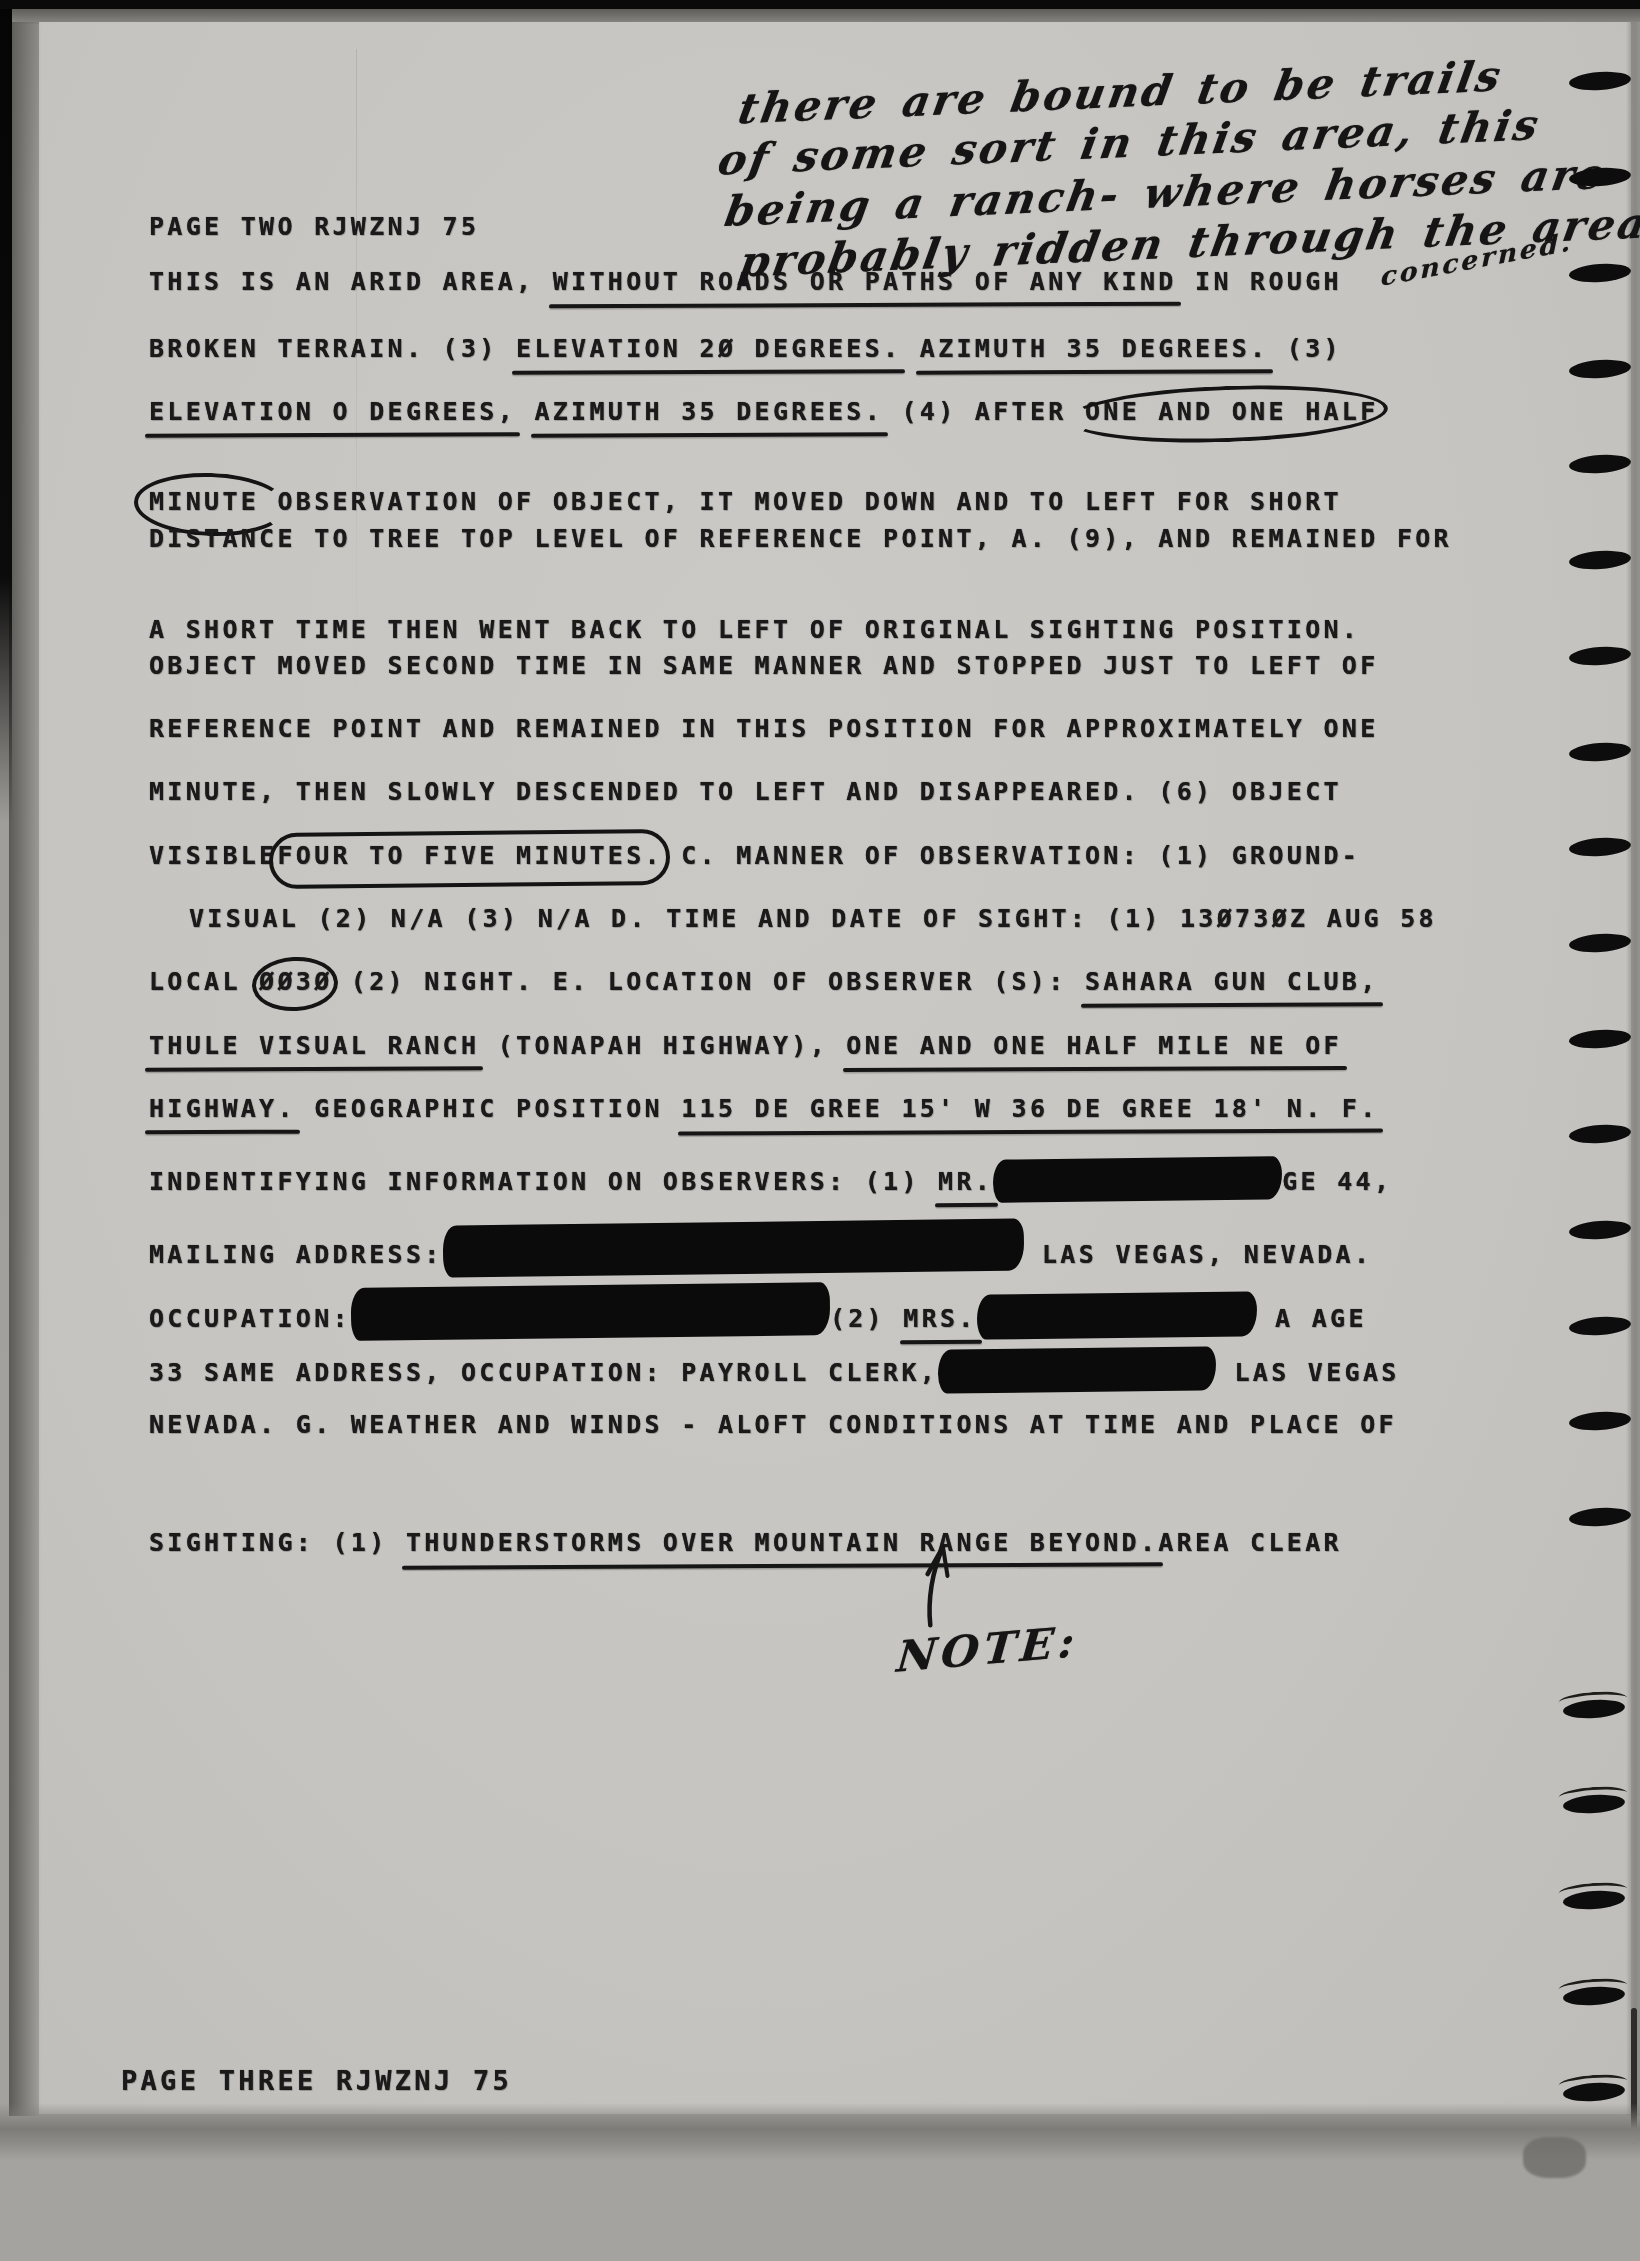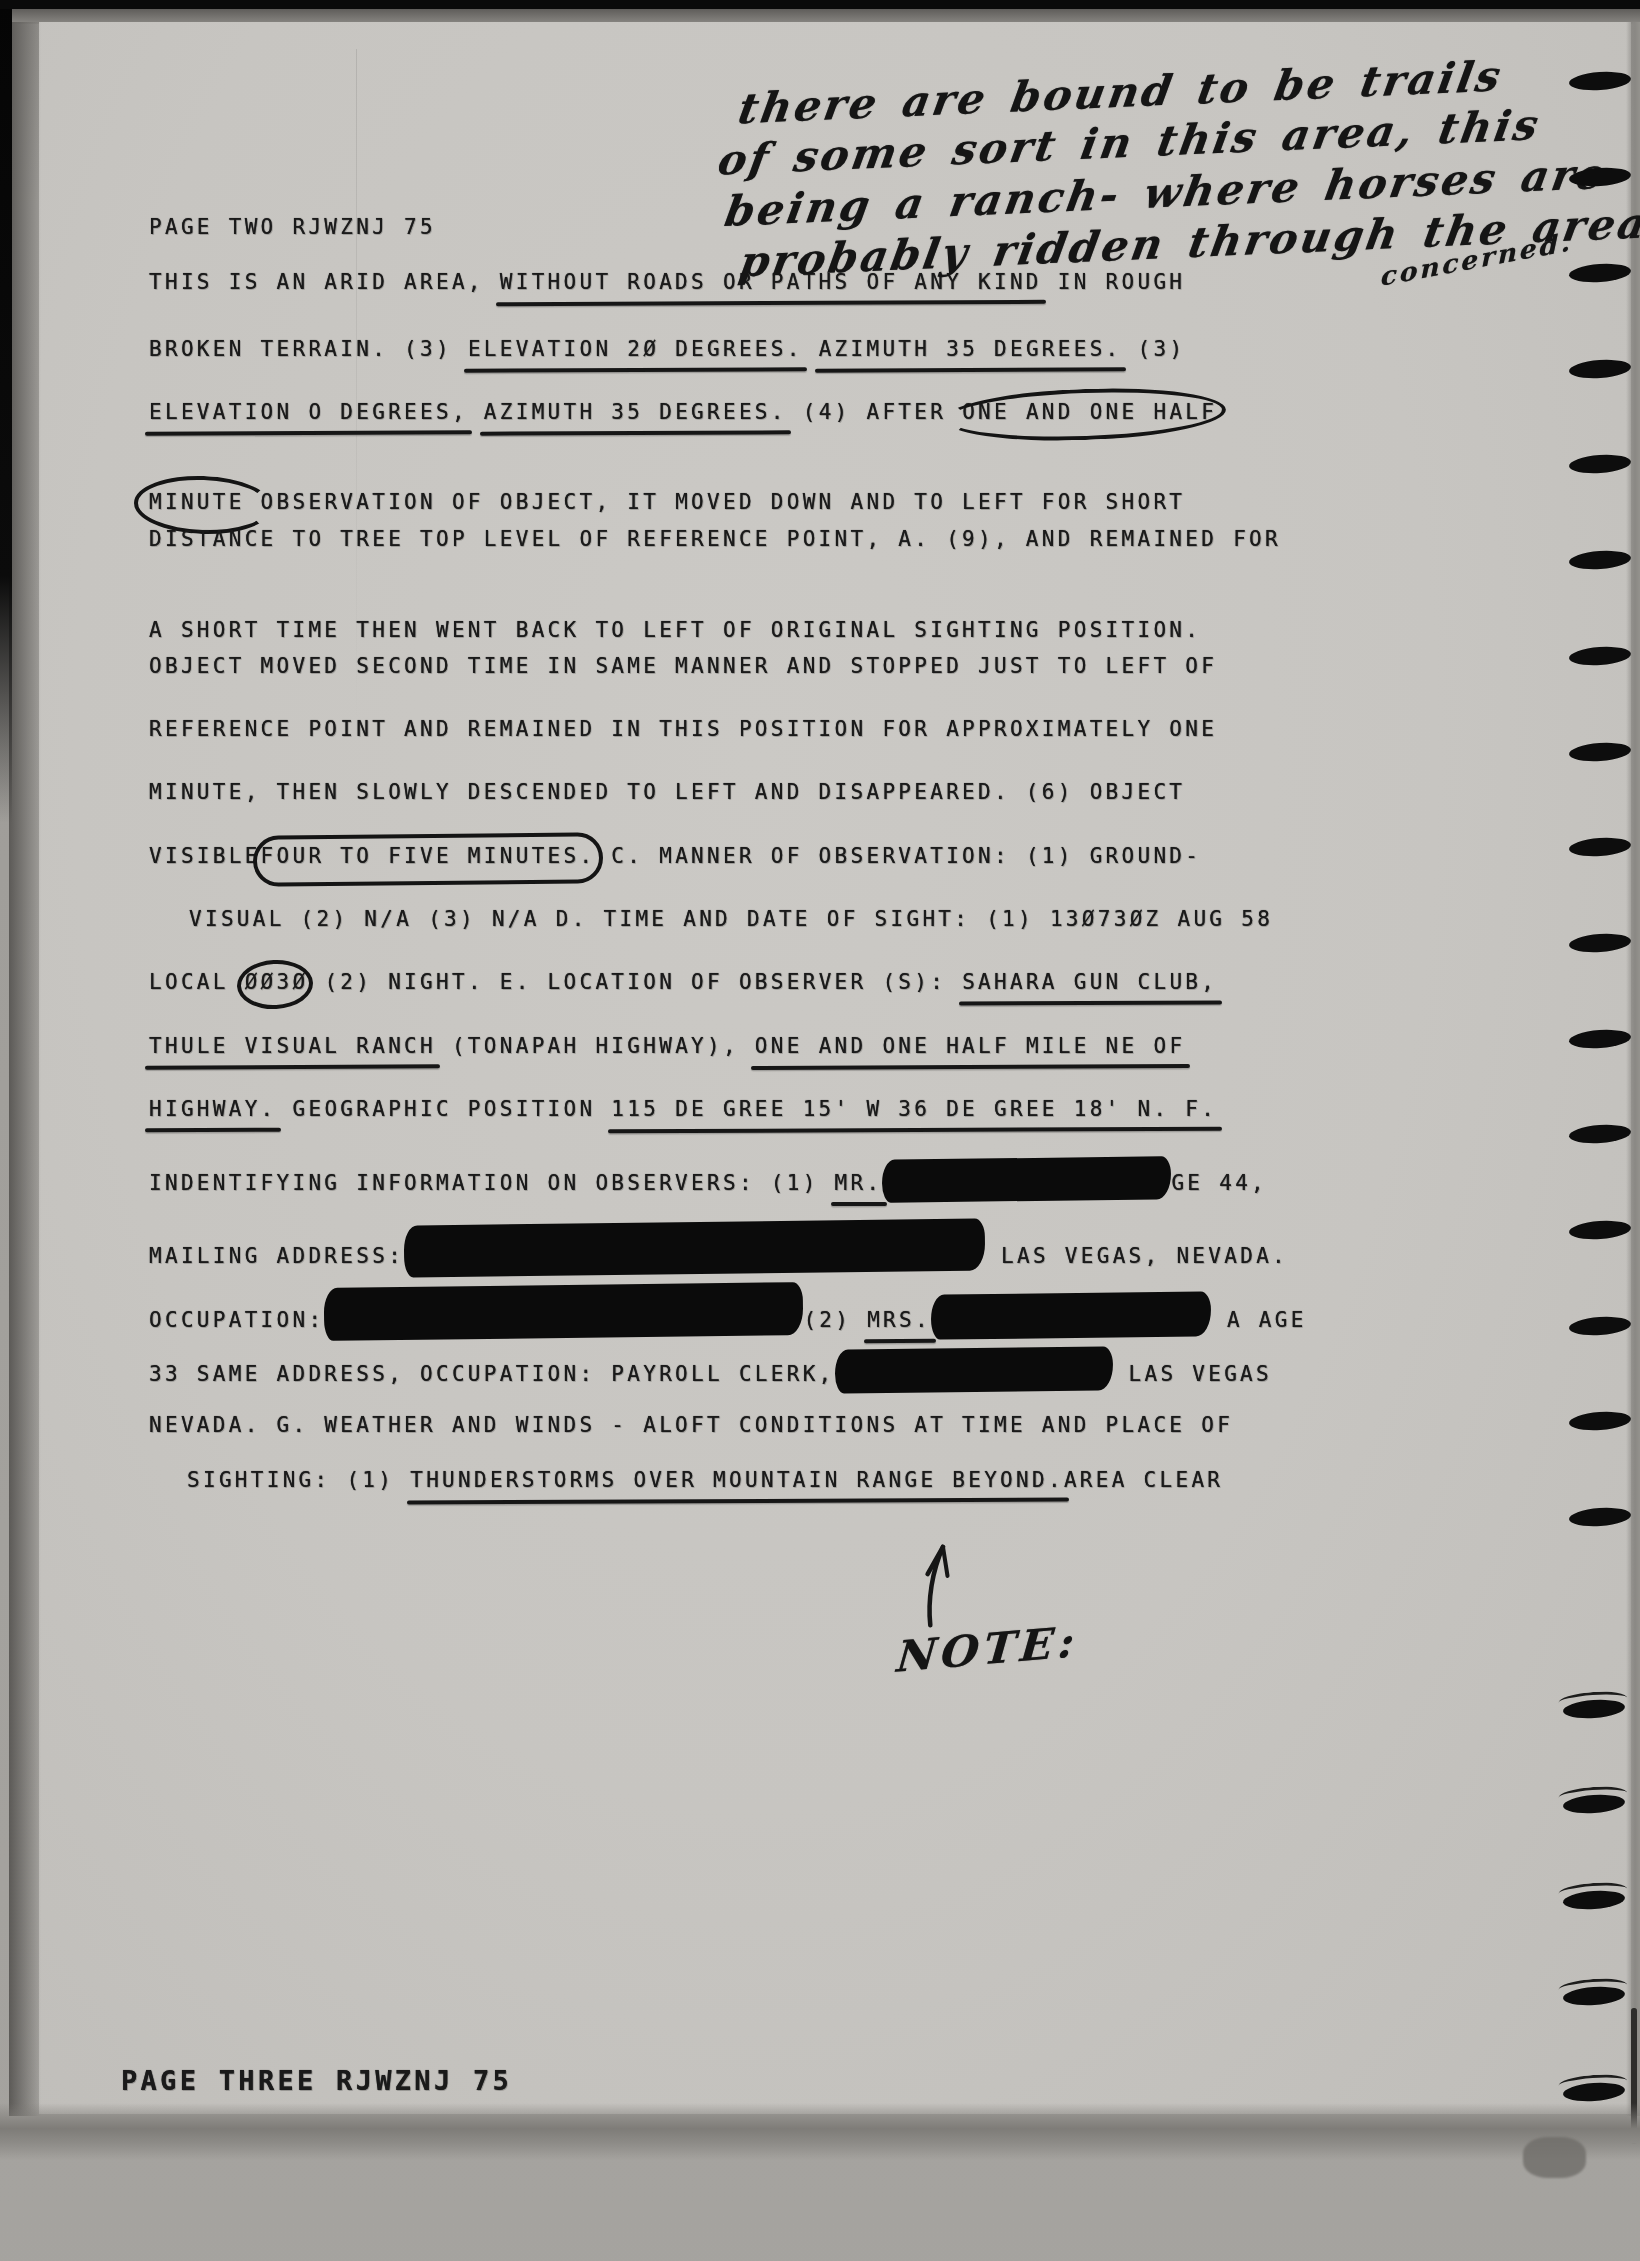--- a/index.html
+++ b/index.html
@@ -21,21 +21,21 @@
   .band-bottom{position:absolute;left:0;top:2103px;width:1641px;height:57px;
     background:linear-gradient(180deg,rgba(90,88,85,0) 0%,#7e7c78 45%,#8d8b87 70%,rgba(141,139,135,0) 100%);}
   .edge-right{position:absolute;left:1626px;top:22px;width:14.5px;height:2094px;background:linear-gradient(90deg,rgba(90,88,84,0),#8a8884 60%,#96948f);}
   .edge-right-dark{position:absolute;left:1631px;top:2008px;width:6.3px;height:136px;background:#2e2d2b;border-radius:2.7px;}
   .smudge{position:absolute;left:1523px;top:2137px;width:63px;height:41px;background:#6f6d69;border-radius:40%;filter:blur(0.9px);opacity:.8;}
 
   
   .typed{position:absolute;left:0;top:0;}
   .tline{
     position:absolute;left:149px;height:28px;line-height:28px;white-space:pre;
-    font-size:21px;font-weight:400;letter-spacing:3.3px;color:#1a1a1a;
+    font-size:25px;font-weight:700;letter-spacing:3.3px;color:#1a1a1a;
     text-shadow:0 0 0.9px rgba(22,22,22,.85), 0.9px 0.9px 0.5px rgba(22,22,22,.18);
   }
   .tline span{white-space:pre;}
   .u{position:relative;}
   .u::after{
     content:"";position:absolute;left:-3.6px;right:-4.5px;bottom:-11px;height:4.1px;
     background:#161616;border-radius:2.7px;transform:rotate(-0.25deg);
     box-shadow:0 1.4px 0.9px rgba(22,22,22,.25);
   }
   .circ{position:relative;}
@@ -109,21 +109,21 @@
       <div class="tline" style="top: 842px;"><span class="">VISIBLE</span><span class="circ circ-oval">FOUR TO FIVE MINUTES.</span><span class=""> C. MANNER OF OBSERVATION: (1) GROUND-</span></div>
       <div class="tline" style="top: 905px; margin-left: 40px;"><span class="">VISUAL (2) N/A (3) N/A D. TIME AND DATE OF SIGHT: (1) 13Ø73ØZ AUG 58</span></div>
       <div class="tline" style="top: 968px;"><span class="">LOCAL </span><span class="circ circ-round">ØØ3Ø</span><span class=""> (2) NIGHT. E. LOCATION OF OBSERVER (S): </span><span class="u">SAHARA GUN CLUB,</span></div>
       <div class="tline" style="top: 1032px;"><span class="u">THULE VISUAL RANCH</span><span class=""> (TONAPAH HIGHWAY), </span><span class="u">ONE AND ONE HALF MILE NE OF</span></div>
       <div class="tline" style="top: 1095px;"><span class="u">HIGHWAY.</span><span class=""> GEOGRAPHIC POSITION </span><span class="u">115 DE GREE 15' W 36 DE GREE 18' N. F.</span></div>
       <div class="tline" style="top: 1158px;"><span class="">INDENTIFYING INFORMATION ON OBSERVERS: (1) </span><span class="u">MR.</span><span class="redact" style="width: 289px; height: 43px;"></span><span class="">GE 44,</span></div>
       <div class="tline" style="top: 1222px;"><span class="">MAILING ADDRESS:</span><span class="redact" style="width: 581px; height: 52px;"></span><span class=""> LAS VEGAS, NEVADA.</span></div>
       <div class="tline" style="top: 1285px;"><span class="">OCCUPATION:</span><span class="redact" style="width: 479px; height: 53px;"></span><span class="">(2) </span><span class="u">MRS.</span><span class="redact" style="width: 280px; height: 45px;"></span><span class=""> A AGE</span></div>
       <div class="tline" style="top: 1348px;"><span class="">33 SAME ADDRESS, OCCUPATION: PAYROLL CLERK,</span><span class="redact" style="width: 278px; height: 44px;"></span><span class=""> LAS VEGAS</span></div>
       <div class="tline" style="top: 1411px;"><span class="">NEVADA. G. WEATHER AND WINDS - ALOFT CONDITIONS AT TIME AND PLACE OF</span></div>
-      <div class="tline" style="top: 1466px; margin-left: 38px;"><span class="">SIGHTING: (1) </span><span class="u">THUNDERSTORMS OVER MOUNTAIN RANGE BEYOND.</span><span class="">AREA CLEAR</span></div>
+      <div class="tline" style="top: 1529px;"><span class="">SIGHTING: (1) </span><span class="u">THUNDERSTORMS OVER MOUNTAIN RANGE BEYOND.</span><span class="">AREA CLEAR</span></div>
     </div>
 
   <div class="hw hw1">there are bound to be trails</div>
   <div class="hw hw2">of some sort in this area, this</div>
   <div class="hw hw3">being a ranch- where horses are</div>
   <div class="hw hw4">probably ridden through the area</div>
   <div class="hw hw-concerned">concerned.</div>
   <div class="hw hw-note">NOTE:</div>
   <svg class="note-arrow" width="68" height="95" viewBox="0 0 150 210">
     <path d="M 58 195 C 52 140, 62 75, 86 22" stroke="#161616" stroke-width="10" fill="none" stroke-linecap="round"></path>

